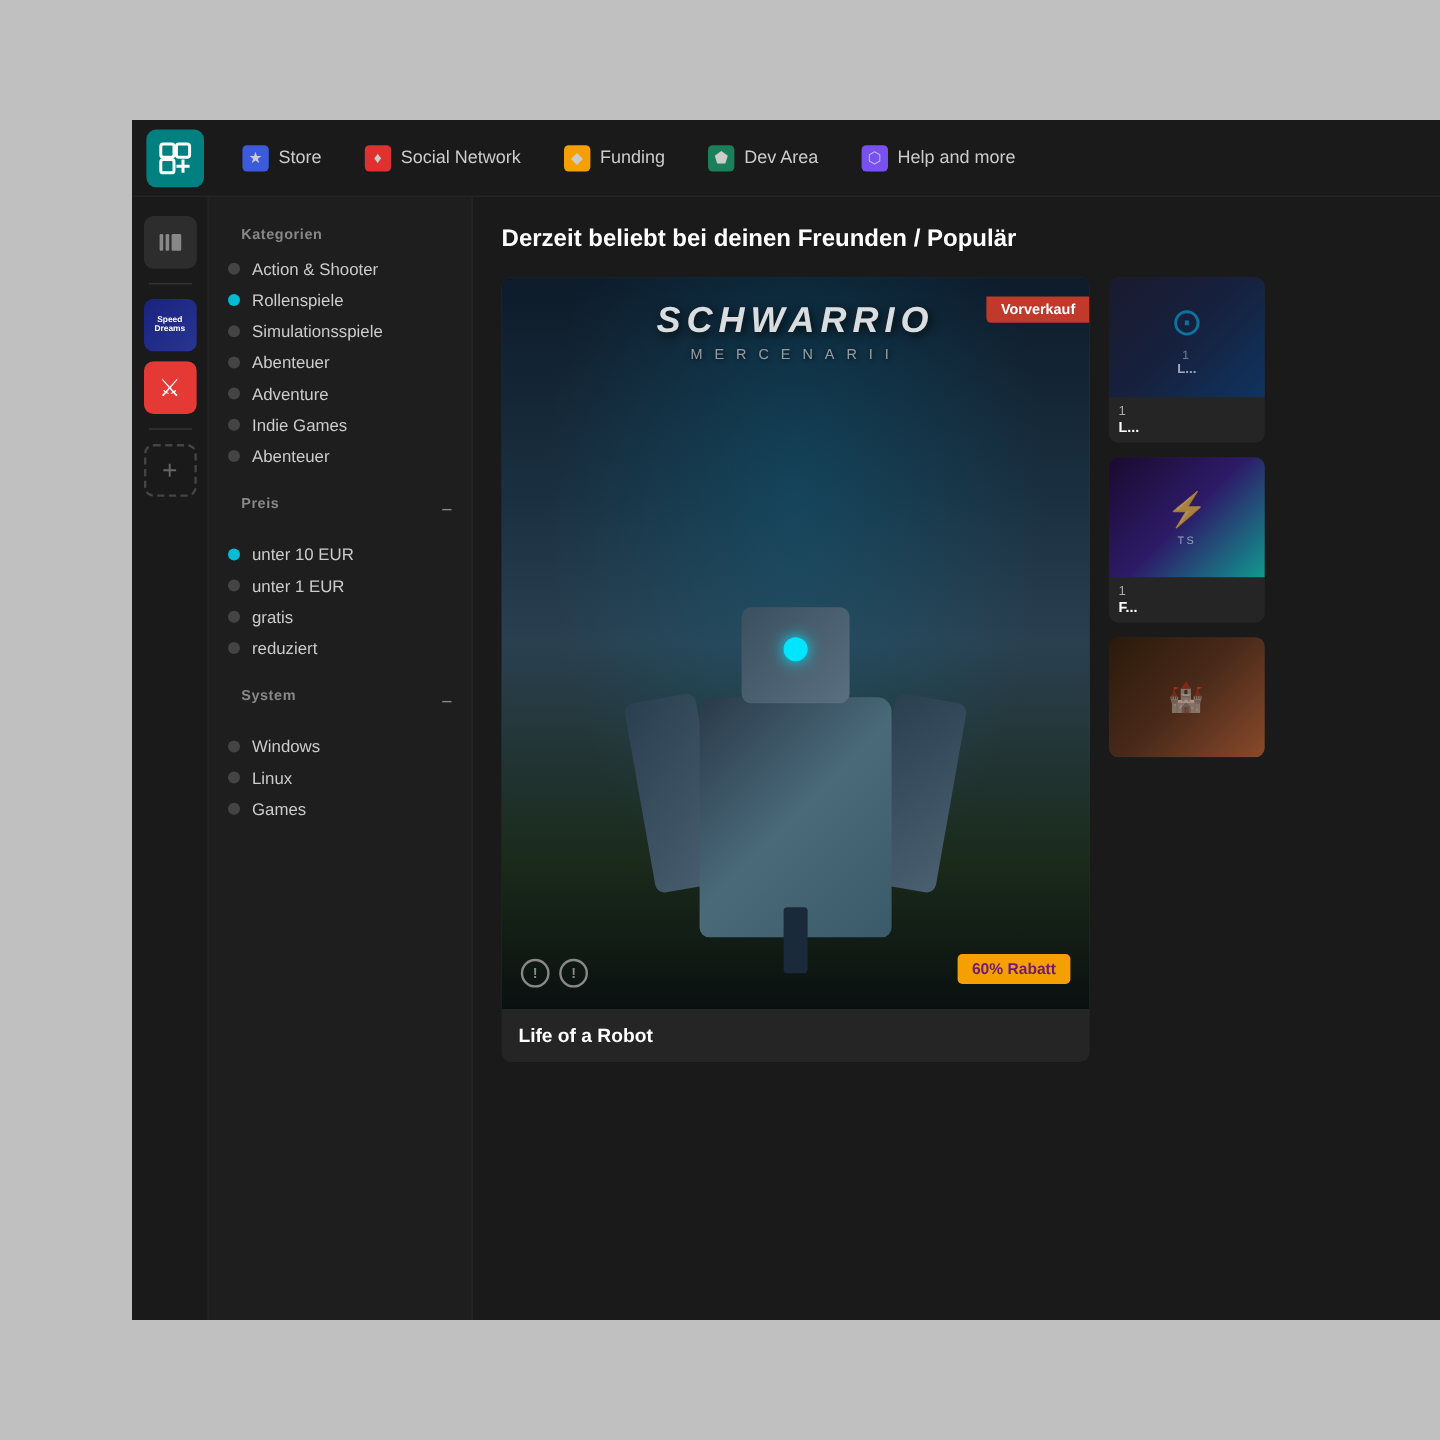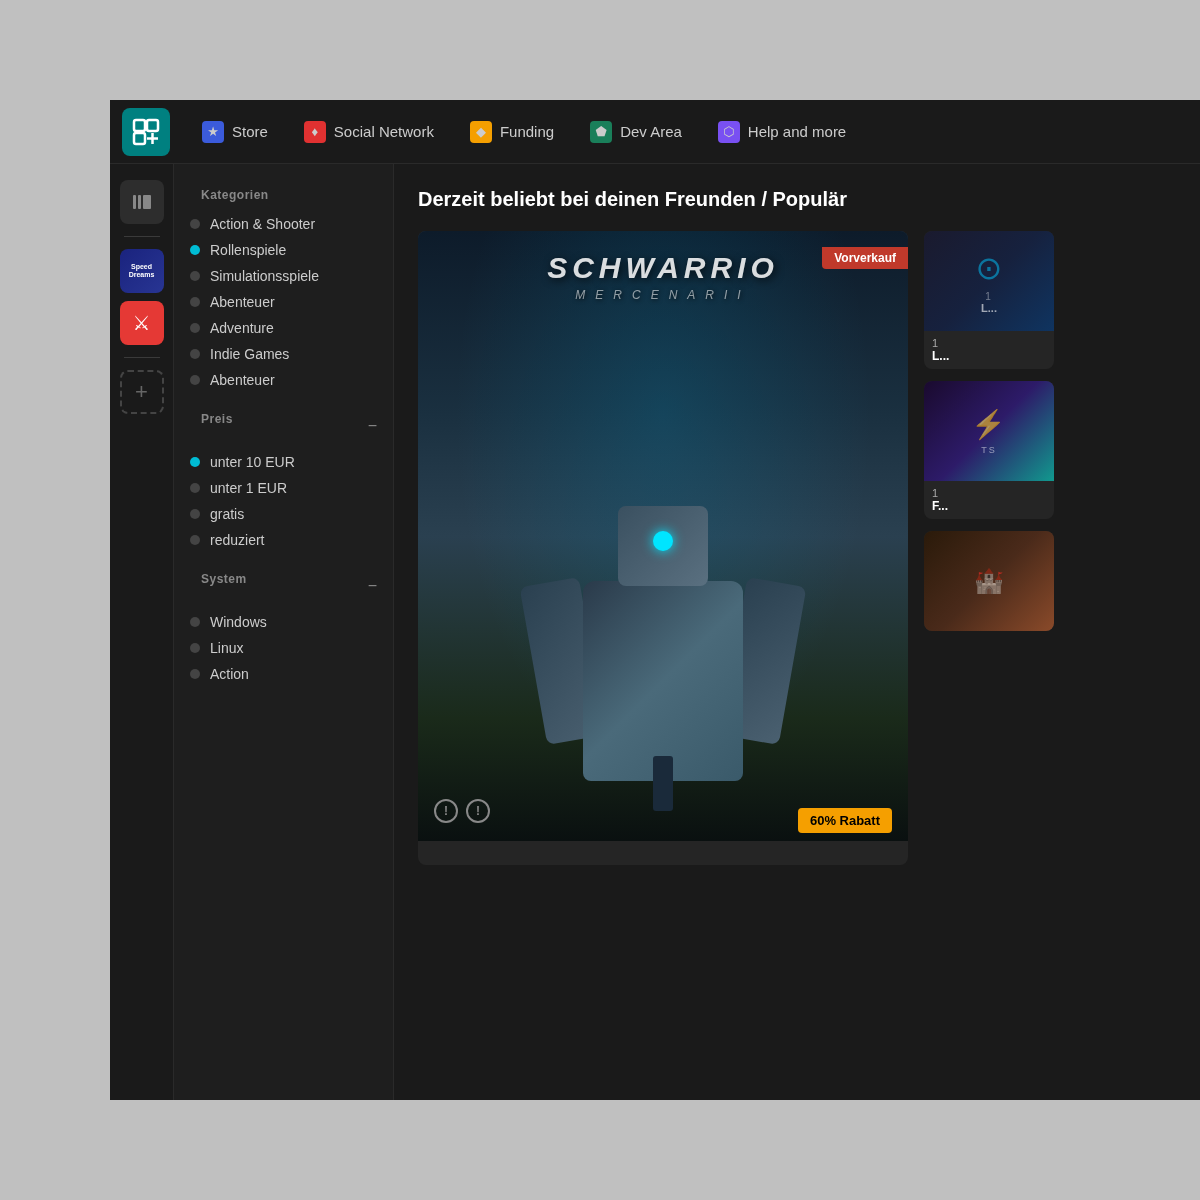--- a/index.html
+++ b/index.html
@@ -331,24 +331,24 @@
       right: 0;
       background: #c0392b;
       color: white;
       font-size: 12px;
       font-weight: 700;
       padding: 4px 12px;
       border-radius: 0 0 0 4px;
     }
     .rabatt-badge {
       position: absolute;
-      bottom: 8px;
+      bottom: 21px;
       right: 16px;
       background: #f59f00;
-      color: #000000;
+      color: #701a75;
       font-size: 13px;
       font-weight: 700;
       padding: 5px 12px;
       border-radius: 4px;
     }
     .info-icons {
       position: absolute;
       bottom: 18px;
       left: 16px;
       display: flex;
@@ -550,21 +550,21 @@
         <div class="filter-item">
           <div class="filter-dot"></div>
           <span>Windows</span>
         </div>
         <div class="filter-item">
           <div class="filter-dot"></div>
           <span>Linux</span>
         </div>
         <div class="filter-item">
           <div class="filter-dot"></div>
-          <span>Action</span>
+          <span>Games</span>
         </div>
       </div>
     </div>
 
     <div class="main-content">
       <div class="section-title">Derzeit beliebt bei deinen Freunden / Populär</div>
 
       <div class="games-grid">
 
         <div class="game-card game-card-main">
@@ -576,34 +576,35 @@
                 <div class="robot-arm-right"></div>
                 <div class="robot-body"></div>
                 <div class="robot-head">
                   <div class="robot-eye"></div>
                 </div>
                 <div class="robot-human"></div>
               </div>
 
               <div style="position:absolute;top:20px;left:0;right:0;text-align:center;">
                 <div style="color:rgba(255,255,255,0.85);font-size:30px;font-weight:900;letter-spacing:5px;font-style:italic;text-shadow:2px 2px 8px rgba(0,0,0,0.8);">SCHWARRIO</div>
-                <div style="color:rgba(255,255,255,0.55);font-size:12px;letter-spacing:10px;margin-top:3px;text-shadow:1px 1px 4px rgba(0,0,0,0.8);font-style:italic;">MERCENARII</div>
+                <div style="color:rgba(255,255,255,0.55);font-size:12px;letter-spacing:10px;margin-top:3px;text-shadow:1px 1px 4px rgba(0,0,0,0.8);">MERCENARII</div>
               </div>
 
               <div class="vorverkauf-badge">Vorverkauf</div>
 
               <div class="rabatt-badge">60% Rabatt</div>
 
               <div class="info-icons">
                 <div class="info-icon">!</div>
                 <div class="info-icon">!</div>
               </div>
             </div>
           </div>
           <div class="game-info">
+            <div class="game-name">Life of a Robot</div>
           </div>
         </div>
 
         <div class="side-cards">
           <div class="side-card">
             <div class="side-card-img side-card-img-1">
               <div style="position:absolute;bottom:0;left:0;right:0;top:0;display:flex;align-items:center;justify-content:center;flex-direction:column;">
                 <div style="color:rgba(0,200,255,0.5);font-size:32px;">⊙</div>
                 <div style="color:rgba(255,255,255,0.4);font-size:10px;letter-spacing:2px;margin-top:4px;">1</div>
                 <div style="color:rgba(255,255,255,0.6);font-size:11px;font-weight:bold;">L...</div>

